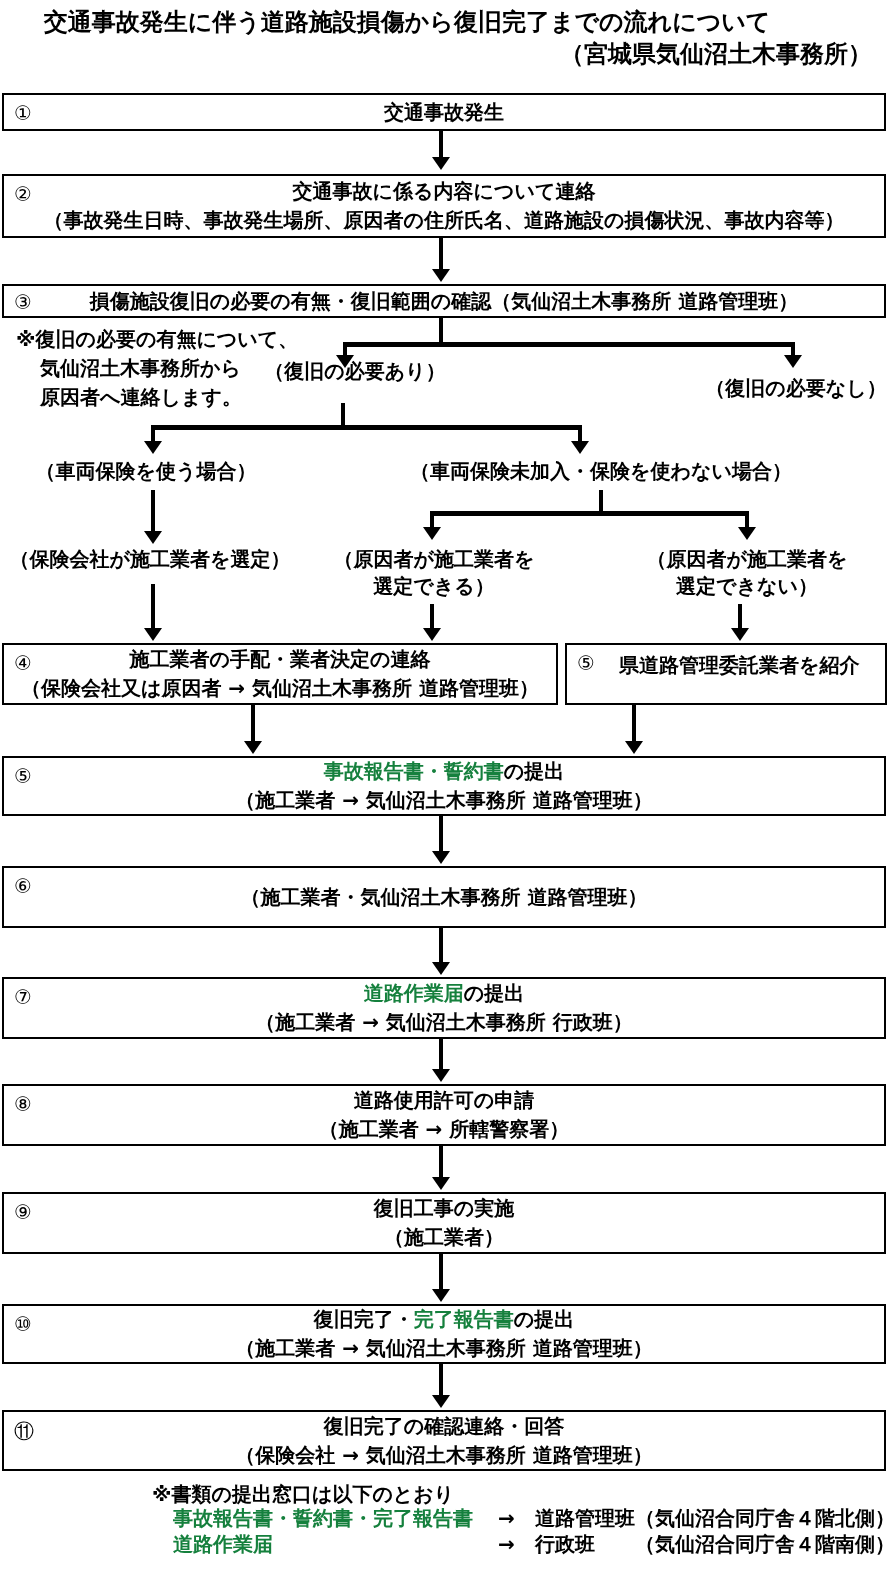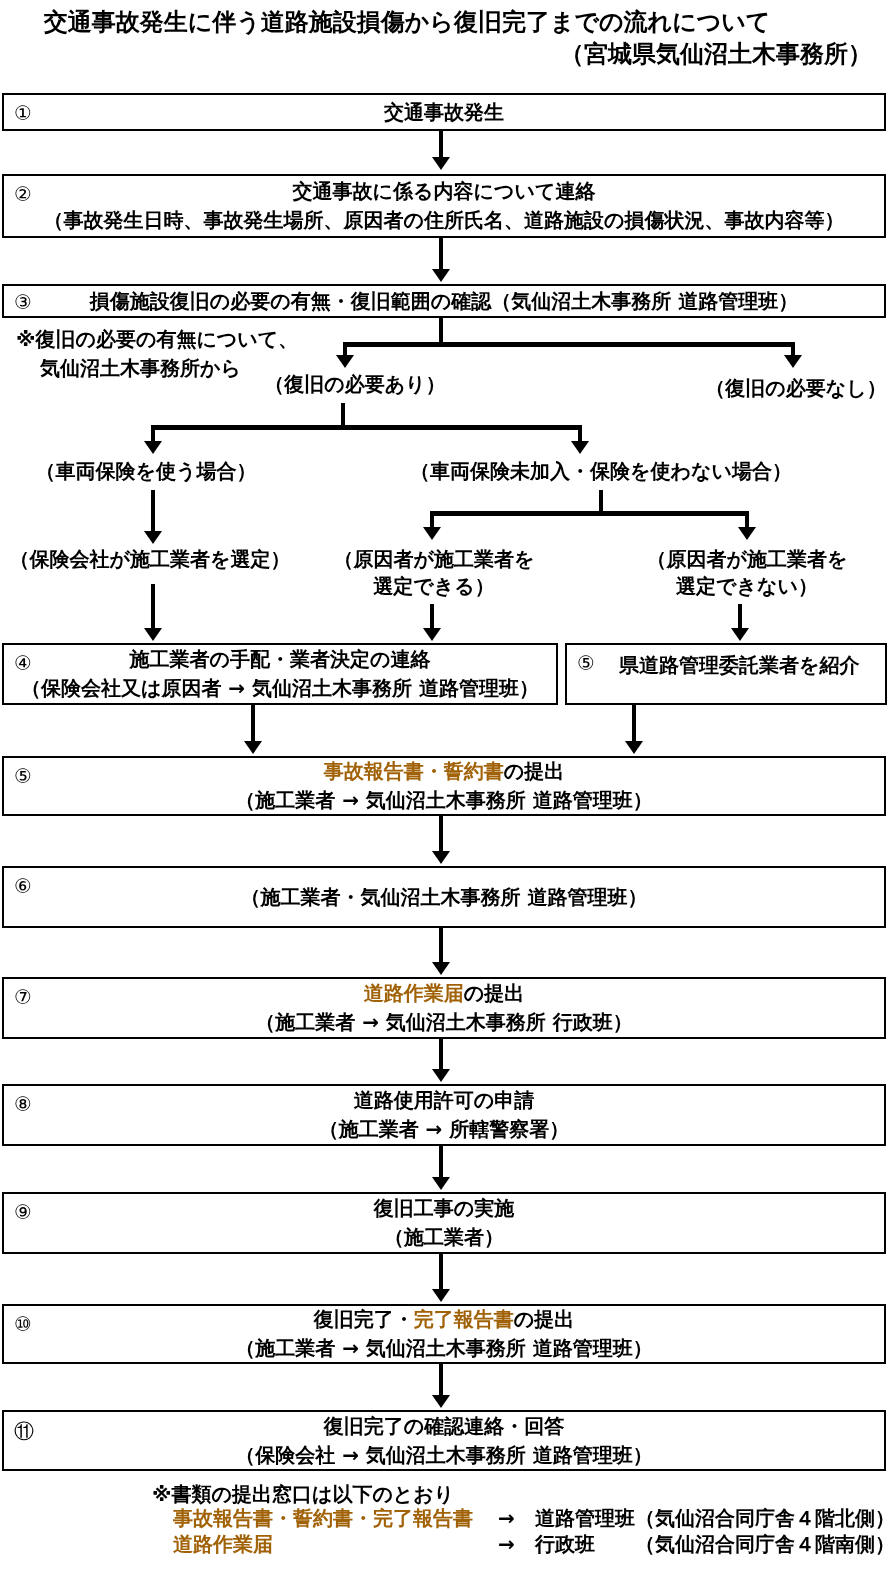--- a/index.html
+++ b/index.html
@@ -5,21 +5,21 @@
   html,body{margin:0;padding:0;background:#fff;}
   .page{position:relative;width:890px;height:1582px;background:#ffffff;overflow:hidden;
         font-family:"DejaVu Sans","Liberation Sans",sans-serif;color:#000;font-weight:bold;}
   .title-line1{position:absolute;left:0;top:6px;width:814px;text-align:center;font-size:24px;line-height:32px;}
   .title-line2{position:absolute;left:0;top:38px;width:872px;text-align:right;font-size:24px;line-height:32px;}
   .box{position:absolute;border:2px solid #000;background:#fff;box-sizing:border-box;}
   .num{position:absolute;left:10px;top:6px;font-size:20px;font-weight:normal;}
   .lines{display:flex;flex-direction:column;justify-content:center;align-items:center;
          height:100%;text-align:right;font-size:20px;line-height:29px;white-space:nowrap;}
   .lines.topleft{justify-content:flex-start;align-items:flex-start;padding:6px 0 0 52px;box-sizing:border-box;}
-  .red{color:#a16207;}
+  .red{color:#15803d;}
   .vline{position:absolute;width:4px;background:#000;}
   .hline{position:absolute;height:5px;background:#000;}
   .arr{position:absolute;width:4px;background:#000;}
   .arr::after{content:"";position:absolute;left:50%;bottom:-13px;transform:translateX(-50%);
               width:0;height:0;border-left:9px solid transparent;border-right:9px solid transparent;
               border-top:13px solid #000;}
   .blabel{position:absolute;transform:translateX(-50%);font-size:20px;line-height:27px;
           white-space:nowrap;text-align:center;}
   .note{position:absolute;left:16px;top:325px;font-size:20px;line-height:29px;white-space:nowrap;}
   .note .ind{padding-left:24px;}
@@ -58,27 +58,28 @@
     <span class="num" style="top:4px;">③</span>
     <div class="lines">
       <div><span></span><span class="red"></span><span>損傷施設復旧の必要の有無・復旧範囲の確認（気仙沼土木事務所 道路管理班）</span></div>
       <div></div>
     </div>
   </div>
 
   <div class="note">
     <div>※復旧の必要の有無について、</div>
     <div class="ind">気仙沼土木事務所から</div>
+    <div class="ind">原因者へ連絡します。</div>
   </div>
 
   <div class="vline" style="left:439px;top:318px;height:29px;"></div>
   <div class="hline" style="left:343px;top:342px;width:452px;"></div>
   <div class="arr" style="left:343px;top:342px;height:13px;"></div>
   <div class="arr" style="left:791px;top:342px;height:13px;"></div>
-  <div class="blabel" style="left:355px;top:371px;">（復旧の必要あり）</div>
+  <div class="blabel" style="left:355px;top:358px;">（復旧の必要あり）</div>
   <div class="blabel" style="left:796px;top:375px;">（復旧の必要なし）</div>
 
   <div class="vline" style="left:341px;top:403px;height:27px;"></div>
   <div class="hline" style="left:151px;top:425px;width:431px;"></div>
   <div class="arr" style="left:151px;top:425px;height:16px;"></div>
   <div class="arr" style="left:578px;top:425px;height:16px;"></div>
   <div class="blabel" style="left:146px;top:458px;">（車両保険を使う場合）</div>
   <div class="blabel" style="left:601px;top:458px;">（車両保険未加入・保険を使わない場合）</div>
 
   <div class="arr" style="left:151px;top:490px;height:41px;"></div>

